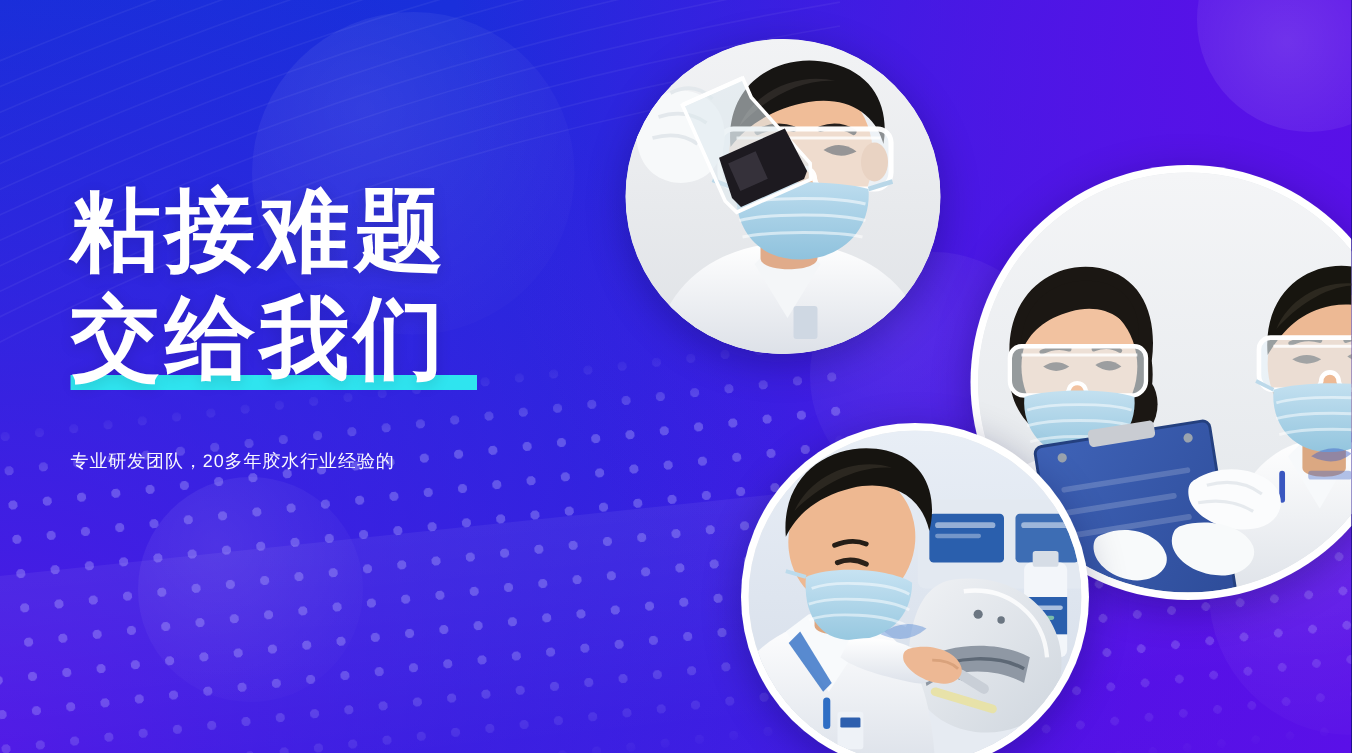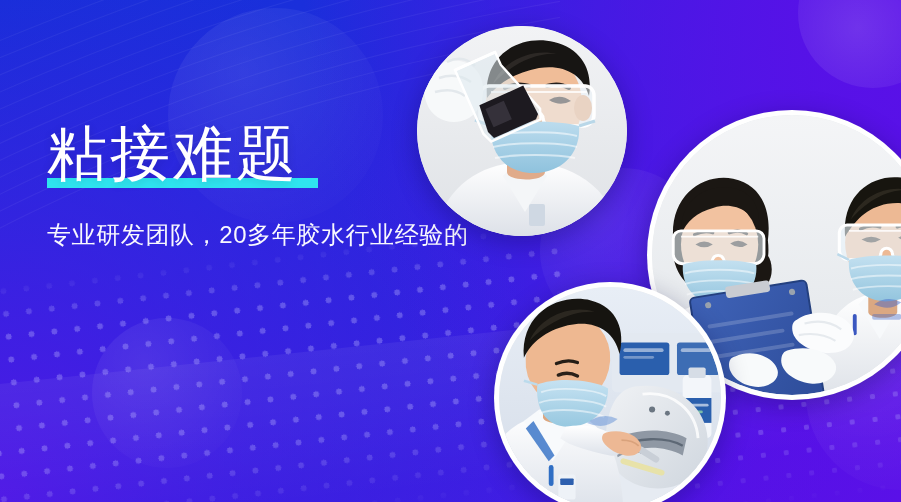--- a/index.html
+++ b/index.html
@@ -63,37 +63,37 @@
     background:linear-gradient(180deg, rgba(255,255,255,.055), rgba(255,255,255,0));
     transform:rotate(-6deg);
   }
 
   
   .copy { position:absolute; left:47px; top:118px; width:400px; }
 
   .headline {
     color:#ffffff;
     font-size:60px;
-    font-weight:normal;
+    font-weight:bold;
     line-height:72px;
     letter-spacing:3px;
     white-space:nowrap;
     text-shadow:0 2px 10px rgba(0,0,0,.14);
   }
 
   .underline {
     width:271px; height:10px;
     background:#2fe4ef;
     margin-top:-12px;
     margin-bottom:30px;
   }
 
   .subcopy {
     color:#ffffff;
-    font-size:24px;
+    font-size:12px;
     line-height:34px;
     letter-spacing:.6px;
     white-space:nowrap;
     opacity:.97;
   }
 
   
   .photo {
     position:absolute;
     border-radius:50%;
@@ -137,20 +137,21 @@
   <div class="deco soft-circle sc3"></div>
   <div class="deco soft-circle sc4"></div>
   <div class="deco soft-circle sc5"></div>
 
   <div class="deco sweep"></div>
   <div class="deco dots"></div>
   <div class="deco dots2"></div>
 
   <div class="copy">
     <div class="headline">粘接难题</div>
+    <div class="headline">交给我们</div>
     <div class="underline"></div>
     <div class="subcopy">专业研发团队，20多年胶水行业经验的</div>
   </div>
 
   <div class="photo photo-top">
     <svg viewBox="0 0 210 210">
       <defs>
         <clipPath id="c1">
             <circle cx="105" cy="105" r="105"></circle>
           </clipPath>

